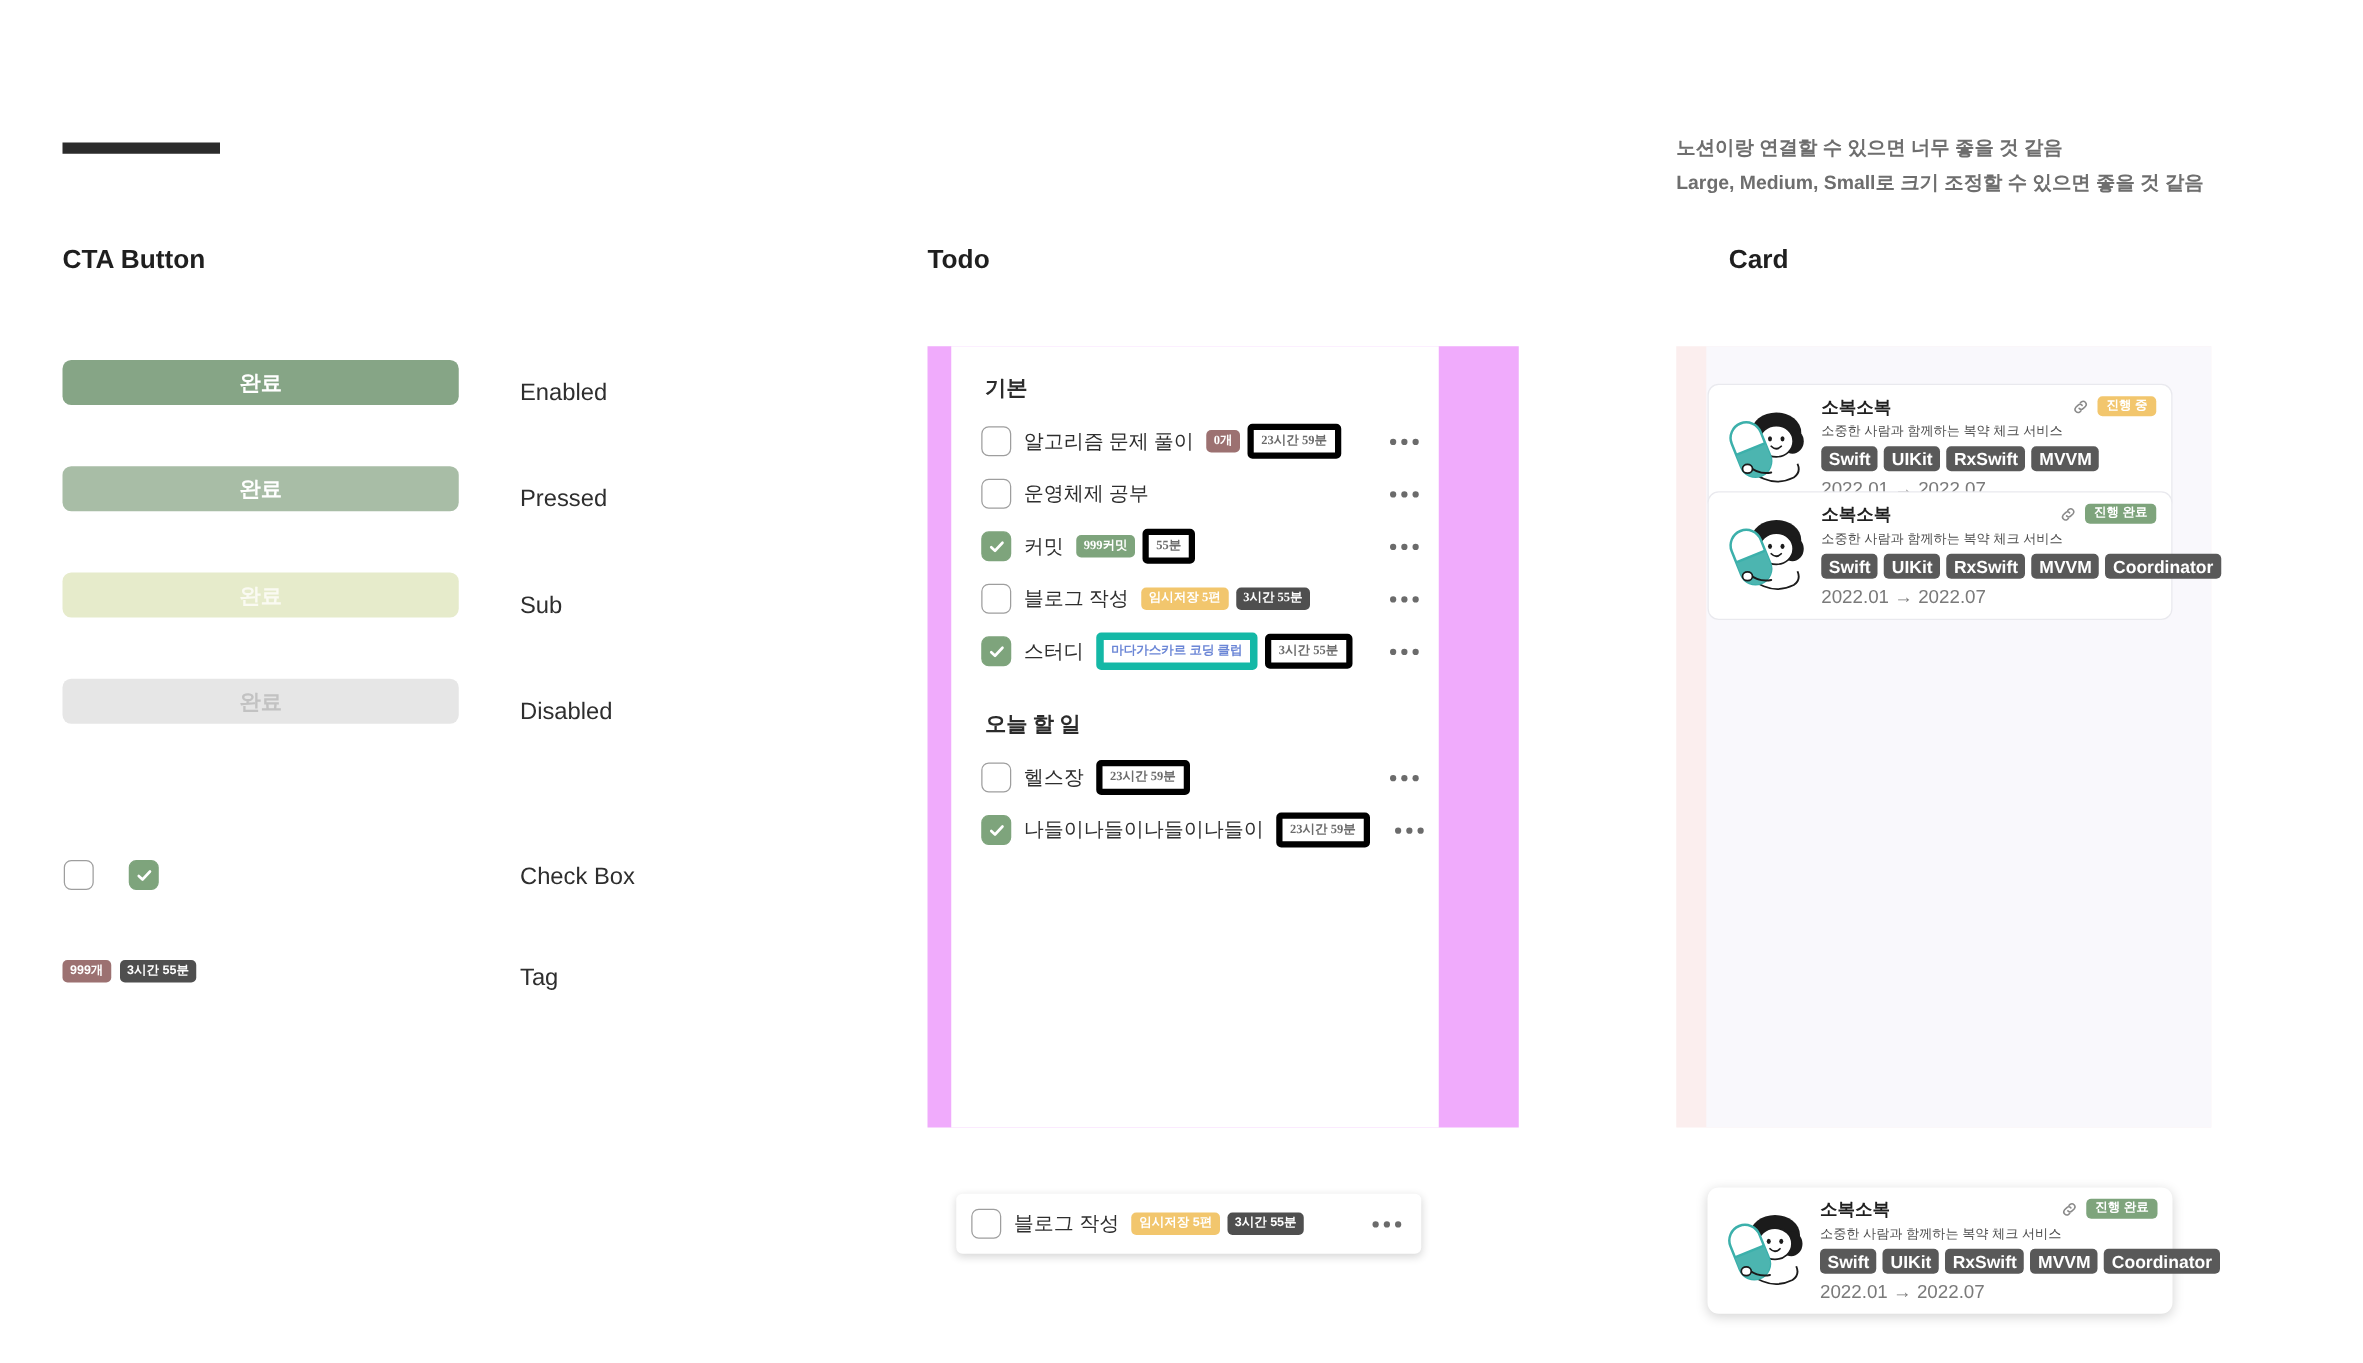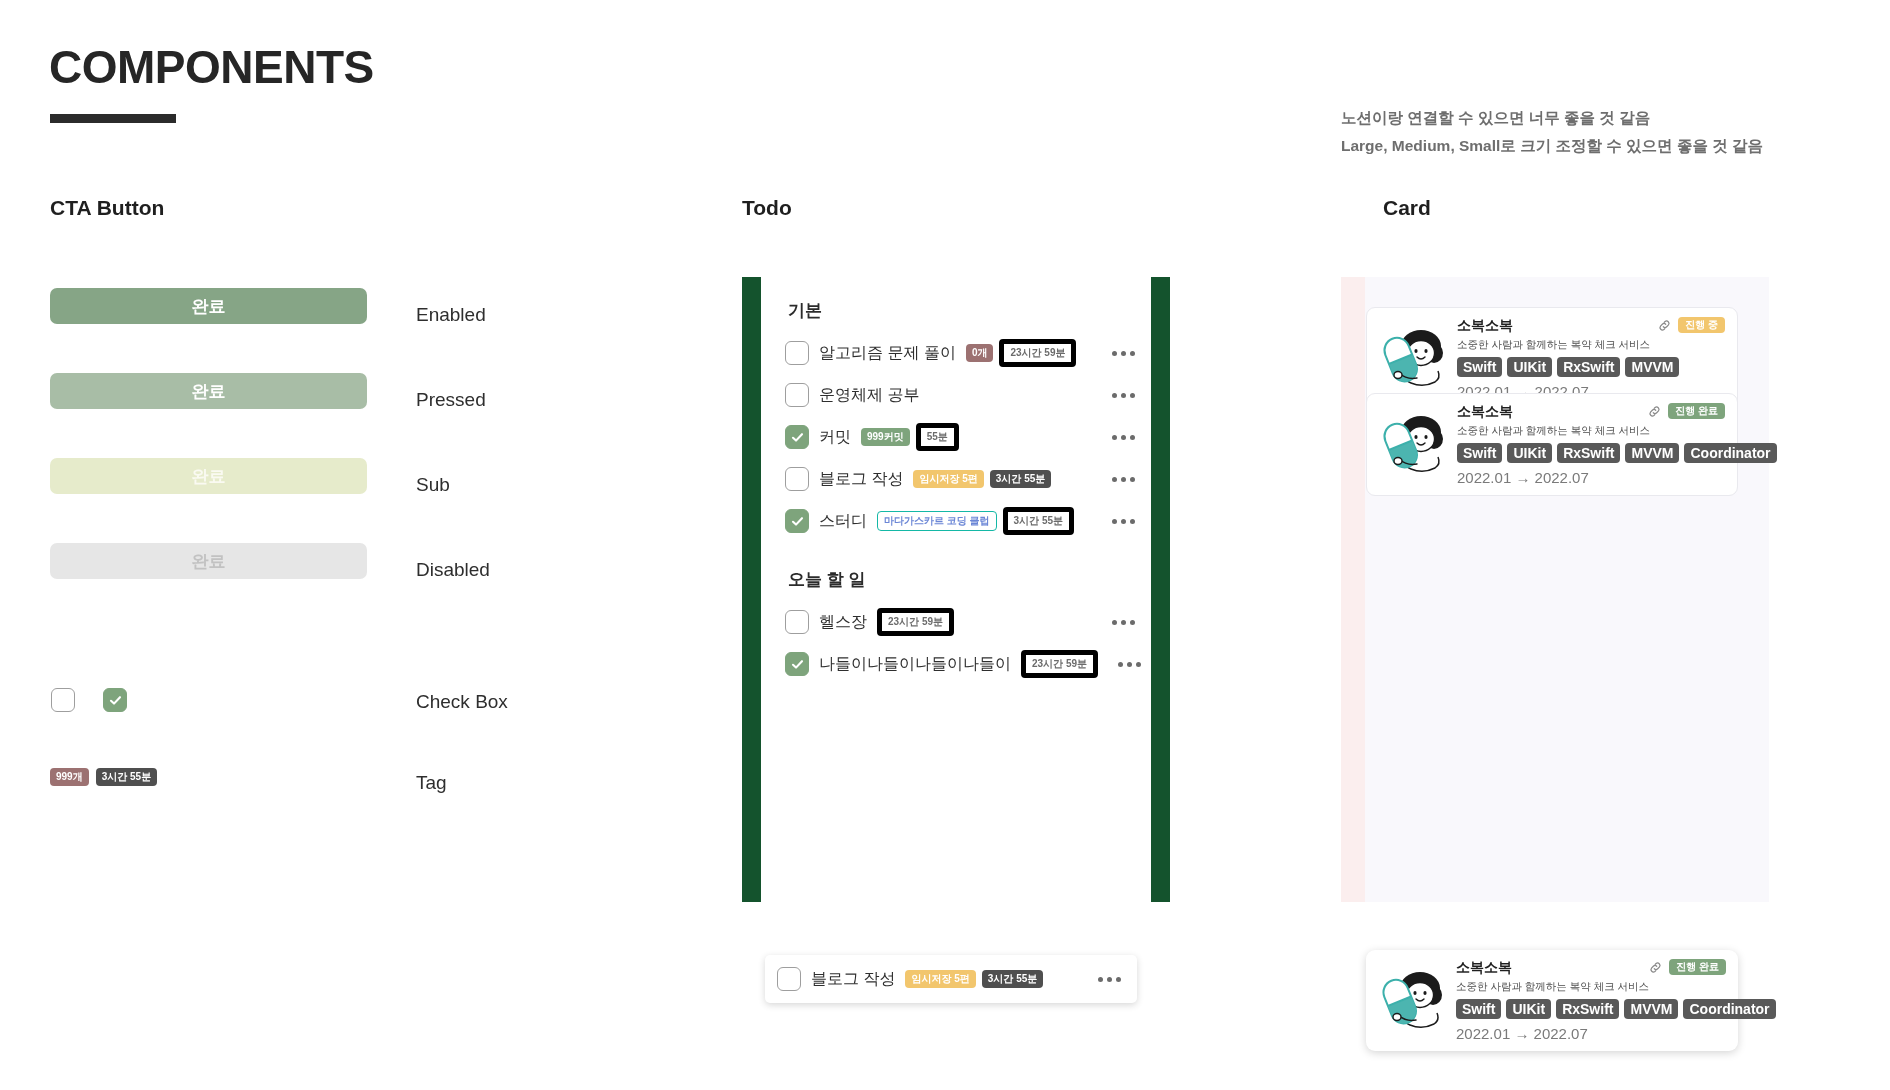--- a/index.html
+++ b/index.html
@@ -76,27 +76,27 @@
     display: inline-flex; align-items: center; justify-content: center;
     font-size: 10px; font-weight: bold; line-height: 1;
     padding: 4px 6px; border-radius: 4px; white-space: nowrap;
     font-family: inherit;
   }
   .tag-rose  { background: #9c7171; color: #ffffff; }
   .tag-dark  { background: #4f4f4f; color: #ffffff; }
   .tag-green { background: #7ea47c; color: #ffffff; }
   .tag-amber { background: #f2c66d; color: #ffffff; }
   .tag-outline { background: #ffffff; color: #6b6b6b; border: 5px solid #000000; }
-  .tag-outline-blue { background: #ffffff; color: #6b86d6; border: 1px solid #14b8a6; }
+  .tag-outline-blue { background: #ffffff; color: #6b86d6; border: 6px solid #14b8a6; }
   .demo-tag-row { position: absolute; left: 50px; top: 768px; display: flex; gap: 7px; align-items: center; }
 
   
   .panel-todo {
     position: absolute; left: 742px; top: 277px;
-    width: 428px; height: 625px; background: #14532d;
+    width: 473px; height: 625px; background: #f0abfc; font-family: Liberation Serif, serif;
   }
   .panel-todo-inner {
     position: absolute; left: 19px; top: 0;
     width: 390px; height: 625px; background: #ffffff;
   }
   .panel-card {
     position: absolute; left: 1341px; top: 277px;
     width: 428px; height: 625px; background: #fbeeee;
   }
   .panel-card-inner {
@@ -167,21 +167,20 @@
   }
   .badge-amber { background: #f2c66d; }
   .badge-green { background: #7ea47c; }
   .link-icon { display: block; cursor: pointer; }
 </style>
 </head>
 <body>
 
 <div class="page">
 
-  <div class="main-title">COMPONENTS</div>
   <div class="title-rule"></div>
   <div class="note-line note-1">노션이랑 연결할 수 있으면 너무 좋을 것 같음</div>
   <div class="note-line note-2">Large, Medium, Small로 크기 조정할 수 있으면 좋을 것 같음</div>
 
   <div class="section-title st-cta">CTA Button</div>
   <div class="section-title st-todo">Todo</div>
   <div class="section-title st-card">Card</div>
 
   <button class="cta-btn cta-enabled">완료</button>
   <button class="cta-btn cta-pressed">완료</button>

